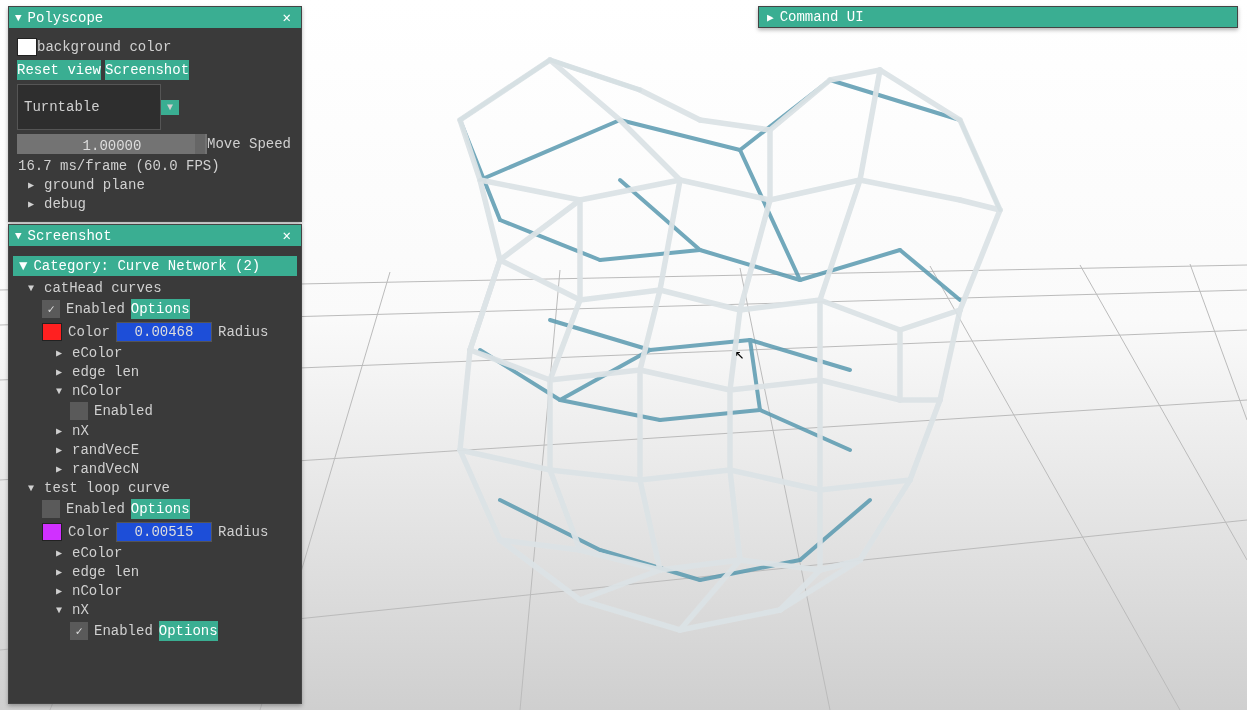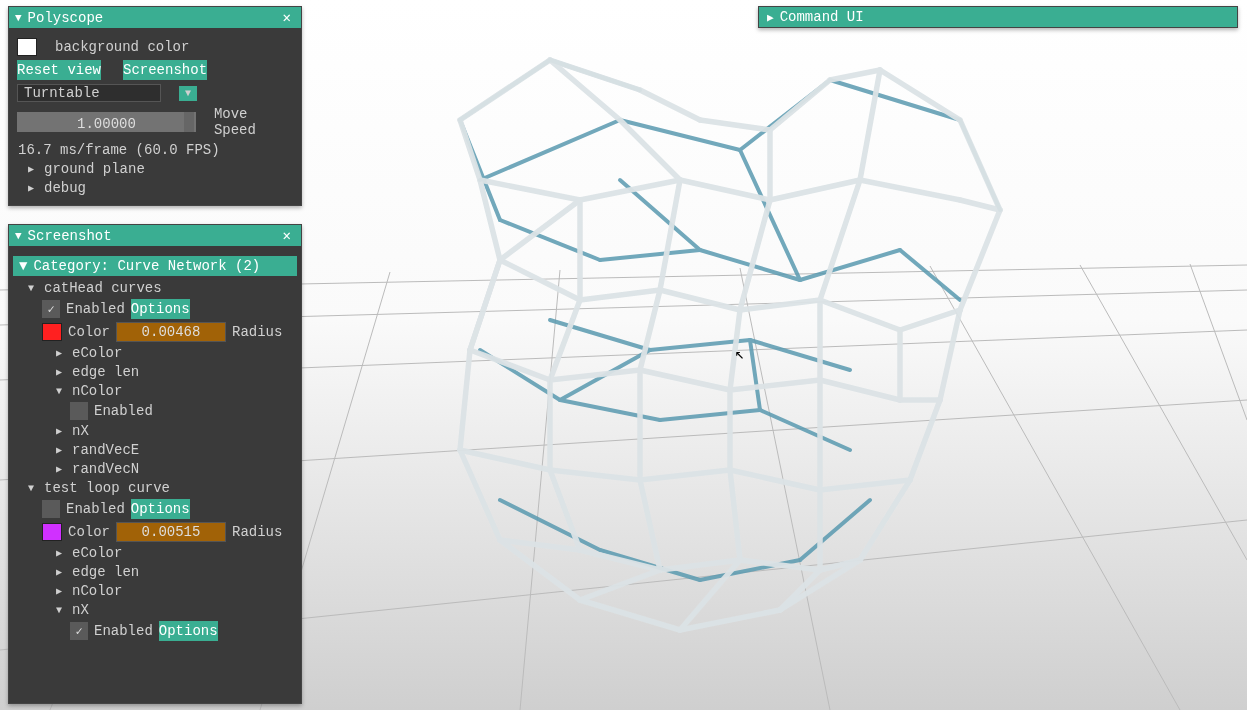--- a/index.html
+++ b/index.html
@@ -75,25 +75,25 @@
 .btn {
   background: #3aae92;
   color: #fff;
   border: none;
   padding: 2px 0;
   font-family: inherit;
   font-size: inherit;
   cursor: pointer;
   margin-right: 4px;
 }
-.row { display: flex; align-items: center; gap: 18px; margin: 4px 0; }
+.row { display: flex; align-items: center; gap: 0; margin: 4px 0; }
 .dropdown {
   background: #2e2e2e;
   border: 1px solid #555;
-  padding: 0 6px;
+  padding: 14px 6px;
   display: inline-flex;
   align-items: center;
   gap: 8px;
   width: 144px;
   justify-content: space-between;
 }
 .dropdown-caret {
   background: #3aae92;
   padding: 2px 6px;
   font-size: 10px;
@@ -139,24 +139,24 @@
   display: inline-flex;
   width: 18px; height: 18px;
   background: #5a5a5a;
   align-items: center;
   justify-content: center;
   color: #ddd;
   font-size: 12px;
 }
 .checkbox.checked::after { content: "✓"; }
 .small-input {
-  background: #a16207;
+  background: #1d4ed8;
   border: 1px solid #555;
   color: #ddd;
-  width: 110px;
+  width: 96px;
   height: 20px;
   font-family: inherit;
   font-size: inherit;
   text-align: center;
   display: inline-flex;
   align-items: center;
   justify-content: center;
 }
 </style>
 </head>

